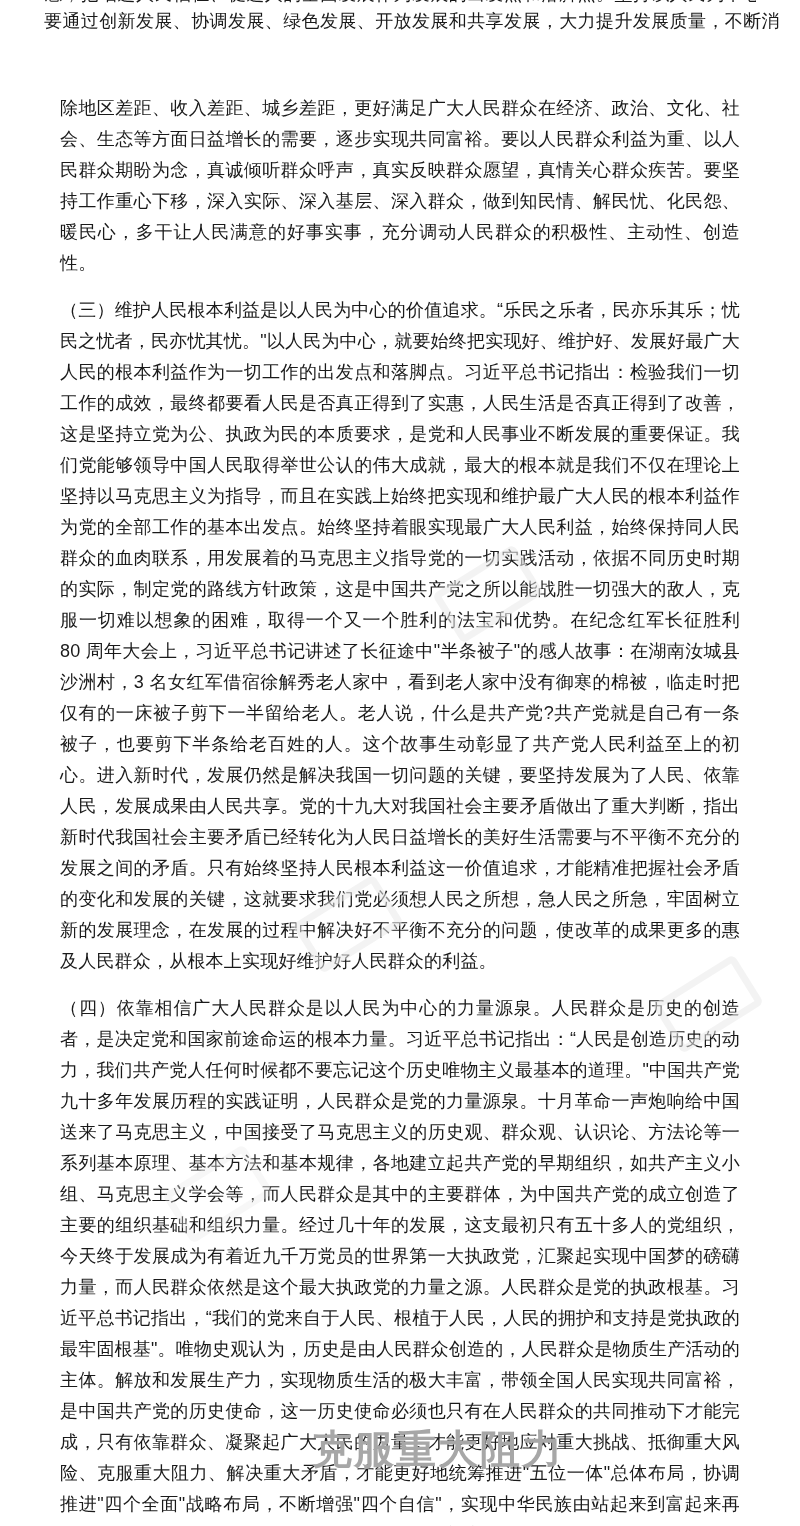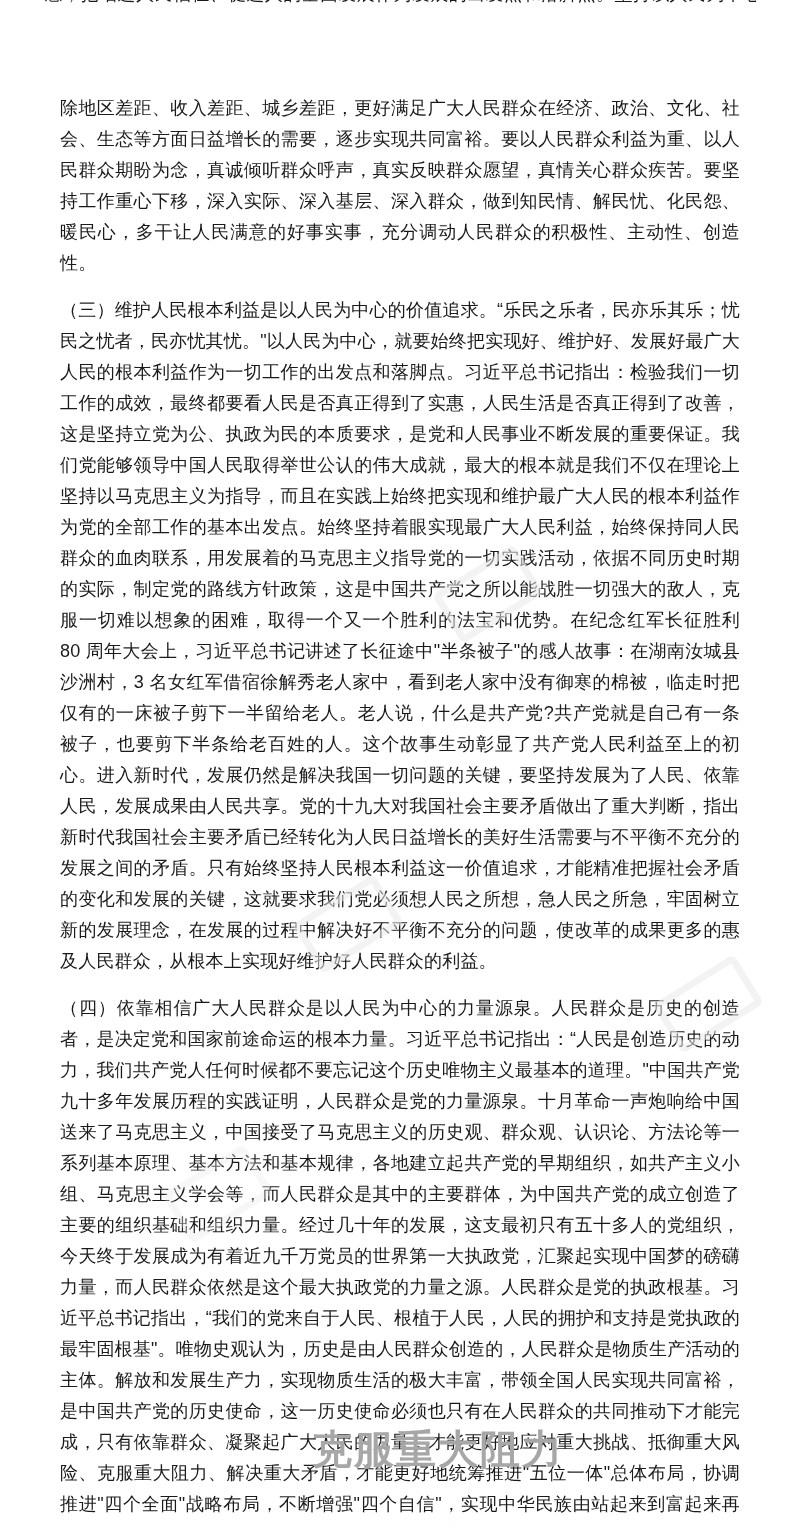--- a/index.html
+++ b/index.html
@@ -82,20 +82,21 @@
 </style>
 </head>
 <body>
 
 <div class="page">
 
   <div class="clipped-line">
     <span class="inner">感，把增进人民福祉、促进人的全面发展作为发展的出发点和落脚点。坚持以人民为中心，就是</span>
   </div>
 
+  <div class="cont-line">要通过创新发展、协调发展、绿色发展、开放发展和共享发展，大力提升发展质量，不断消</div>
 
   <div class="body-flow">
     <p>除地区差距、收入差距、城乡差距，更好满足广大人民群众在经济、政治、文化、社会、生态等方面日益增长的需要，逐步实现共同富裕。要以人民群众利益为重、以人民群众期盼为念，真诚倾听群众呼声，真实反映群众愿望，真情关心群众疾苦。要坚持工作重心下移，深入实际、深入基层、深入群众，做到知民情、解民忧、化民怨、暖民心，多干让人民满意的好事实事，充分调动人民群众的积极性、主动性、创造性。</p>
     <p>（三）维护人民根本利益是以人民为中心的价值追求。“乐民之乐者，民亦乐其乐；忧民之忧者，民亦忧其忧。"以人民为中心，就要始终把实现好、维护好、发展好最广大人民的根本利益作为一切工作的出发点和落脚点。习近平总书记指出：检验我们一切工作的成效，最终都要看人民是否真正得到了实惠，人民生活是否真正得到了改善，这是坚持立党为公、执政为民的本质要求，是党和人民事业不断发展的重要保证。我们党能够领导中国人民取得举世公认的伟大成就，最大的根本就是我们不仅在理论上坚持以马克思主义为指导，而且在实践上始终把实现和维护最广大人民的根本利益作为党的全部工作的基本出发点。始终坚持着眼实现最广大人民利益，始终保持同人民群众的血肉联系，用发展着的马克思主义指导党的一切实践活动，依据不同历史时期的实际，制定党的路线方针政策，这是中国共产党之所以能战胜一切强大的敌人，克服一切难以想象的困难，取得一个又一个胜利的法宝和优势。在纪念红军长征胜利 80 周年大会上，习近平总书记讲述了长征途中"半条被子"的感人故事：在湖南汝城县沙洲村，3 名女红军借宿徐解秀老人家中，看到老人家中没有御寒的棉被，临走时把仅有的一床被子剪下一半留给老人。老人说，什么是共产党?共产党就是自己有一条被子，也要剪下半条给老百姓的人。这个故事生动彰显了共产党人民利益至上的初心。进入新时代，发展仍然是解决我国一切问题的关键，要坚持发展为了人民、依靠人民，发展成果由人民共享。党的十九大对我国社会主要矛盾做出了重大判断，指出新时代我国社会主要矛盾已经转化为人民日益增长的美好生活需要与不平衡不充分的发展之间的矛盾。只有始终坚持人民根本利益这一价值追求，才能精准把握社会矛盾的变化和发展的关键，这就要求我们党必须想人民之所想，急人民之所急，牢固树立新的发展理念，在发展的过程中解决好不平衡不充分的问题，使改革的成果更多的惠及人民群众，从根本上实现好维护好人民群众的利益。</p>
     <p>（四）依靠相信广大人民群众是以人民为中心的力量源泉。人民群众是历史的创造者，是决定党和国家前途命运的根本力量。习近平总书记指出：“人民是创造历史的动力，我们共产党人任何时候都不要忘记这个历史唯物主义最基本的道理。"中国共产党九十多年发展历程的实践证明，人民群众是党的力量源泉。十月革命一声炮响给中国送来了马克思主义，中国接受了马克思主义的历史观、群众观、认识论、方法论等一系列基本原理、基本方法和基本规律，各地建立起共产党的早期组织，如共产主义小组、马克思主义学会等，而人民群众是其中的主要群体，为中国共产党的成立创造了主要的组织基础和组织力量。经过几十年的发展，这支最初只有五十多人的党组织，今天终于发展成为有着近九千万党员的世界第一大执政党，汇聚起实现中国梦的磅礴力量，而人民群众依然是这个最大执政党的力量之源。人民群众是党的执政根基。习近平总书记指出，“我们的党来自于人民、根植于人民，人民的拥护和支持是党执政的最牢固根基"。唯物史观认为，历史是由人民群众创造的，人民群众是物质生产活动的主体。解放和发展生产力，实现物质生活的极大丰富，带领全国人民实现共同富裕，是中国共产党的历史使命，这一历史使命必须也只有在人民群众的共同推动下才能完成，只有依靠群众、凝聚起广大人民的力量，才能更好地应对重大挑战、抵御重大风险、克服重大阻力、解决重大矛盾，才能更好地统筹推进"五位一体"总体布局，协调推进"四个全面"战略布局，不断增强"四个自信"，实现中华民族由站起来到富起来再到强起来的伟大历史性跨越。在国际国内形势深刻变化的历史条件下，中国共产党要实现执政使命，巩固执政地位，也必须随着形势和任务的变化，不断增强党的阶级基础，扩大党的群众基础，赢得广大人民群众的信任、支持和拥护。</p>
   </div>
 
   <div class="wm w1"></div>
   <div class="wm w2"></div>
   <div class="wm w3"></div>

